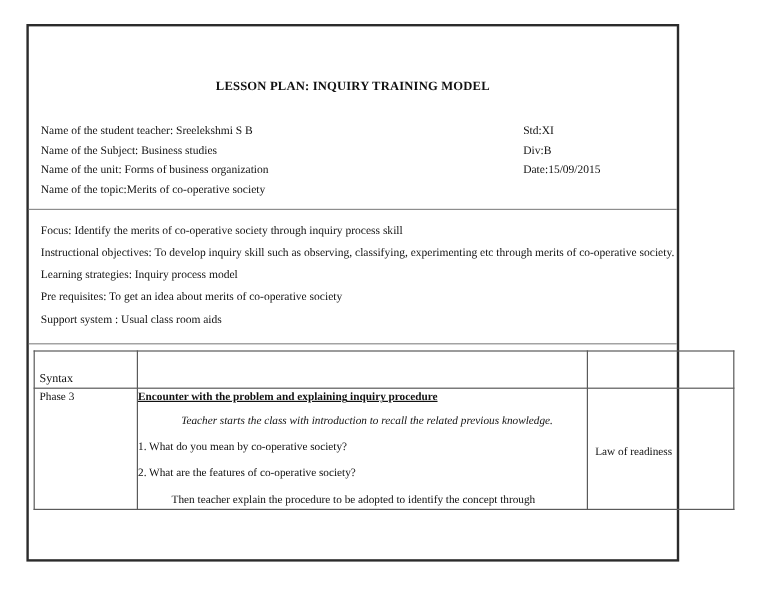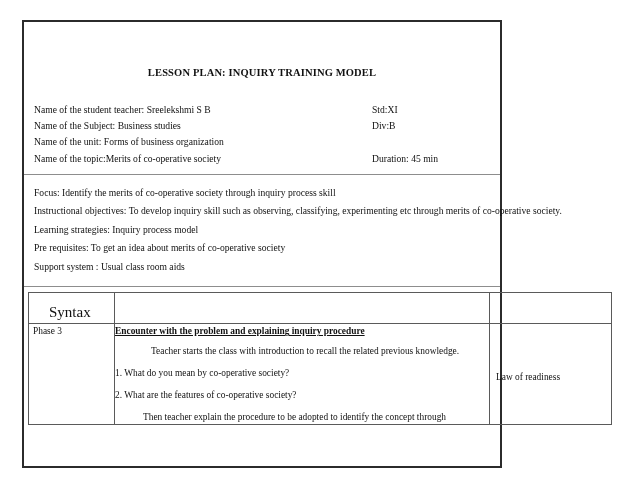--- a/index.html
+++ b/index.html
@@ -12,21 +12,21 @@
     height: 495px;
     font-family: "Liberation Serif", "DejaVu Serif", serif;
     color: #111111;
     overflow: hidden;
   }
 
   .page-sheet {
     position: absolute;
     left: 22px;
     top: 20px;
-    width: 480px;
+    width: 544px;
     height: 448px;
     background: #ffffff;
     border: 2px solid #2b2b2b;
     box-sizing: border-box;
   }
 
   .page-inner {
     position: relative;
     width: 100%;
     height: 100%;
@@ -111,23 +111,23 @@
   .cell-pad {
     padding: 2px 4px 3px 4px;
   }
 
   .syntax-head-cell {
     height: 30px;
     position: relative;
   }
   .syntax-head-label {
     position: absolute;
-    left: 20px;
+    left: 4px;
     bottom: 2px;
-    font-size: 15px;
+    font-size: 10px;
   }
 
   .phase-label {
     padding: 2px 4px;
     font-size: 9.4px;
   }
 
   .body-cell {
     padding: 3px 6px 6px 6px;
     margin-left: 40px;
@@ -139,21 +139,21 @@
     line-height: 14px;
     margin-bottom: 6px;
   }
   .body-line {
     font-size: 9.4px;
     line-height: 14px;
     margin-bottom: 8px;
     white-space: nowrap;
   }
   .body-line:last-child { margin-bottom: 0; }
-  .body-line.indented { padding-left: 36px; }
+  .body-line.indented { padding-left: 36px; font-style: italic; }
   .body-line.indented-sm { padding-left: 28px; }
 
   .note-cell {
     padding: 0;
     position: relative;
     margin-left: 48px;
   }
   .note-text {
     position: absolute;
     left: 6px;
@@ -183,26 +183,26 @@
         <span class="header-right">Div:B</span>
       </div>
 
       <div class="header-row">
         <span class="header-spacer"></span>
       </div>
 
       <div class="header-row">
         <span class="header-left">Name of the unit: Forms of business organization</span>
         <span class="header-spacer"></span>
+        <span class="header-right">Date:15/09/2015</span>
       </div>
 
       <div class="header-row">
         <span class="header-left">Name of the topic:Merits of co-operative society</span>
         <span class="header-spacer"></span>
-        <span class="header-right indent-2">Duration: 45 min</span>
       </div>
 
     </div>
 
     <hr class="rule rule-after-header">
 
     <div class="focus-block">
       <div class="focus-line">Focus: Identify the merits of co-operative society through inquiry process skill</div>
       <div class="focus-line">Instructional objectives: To develop inquiry skill such as observing, classifying, experimenting etc through merits of co-operative society.</div>
       <div class="focus-line">Learning strategies: Inquiry process model</div>

